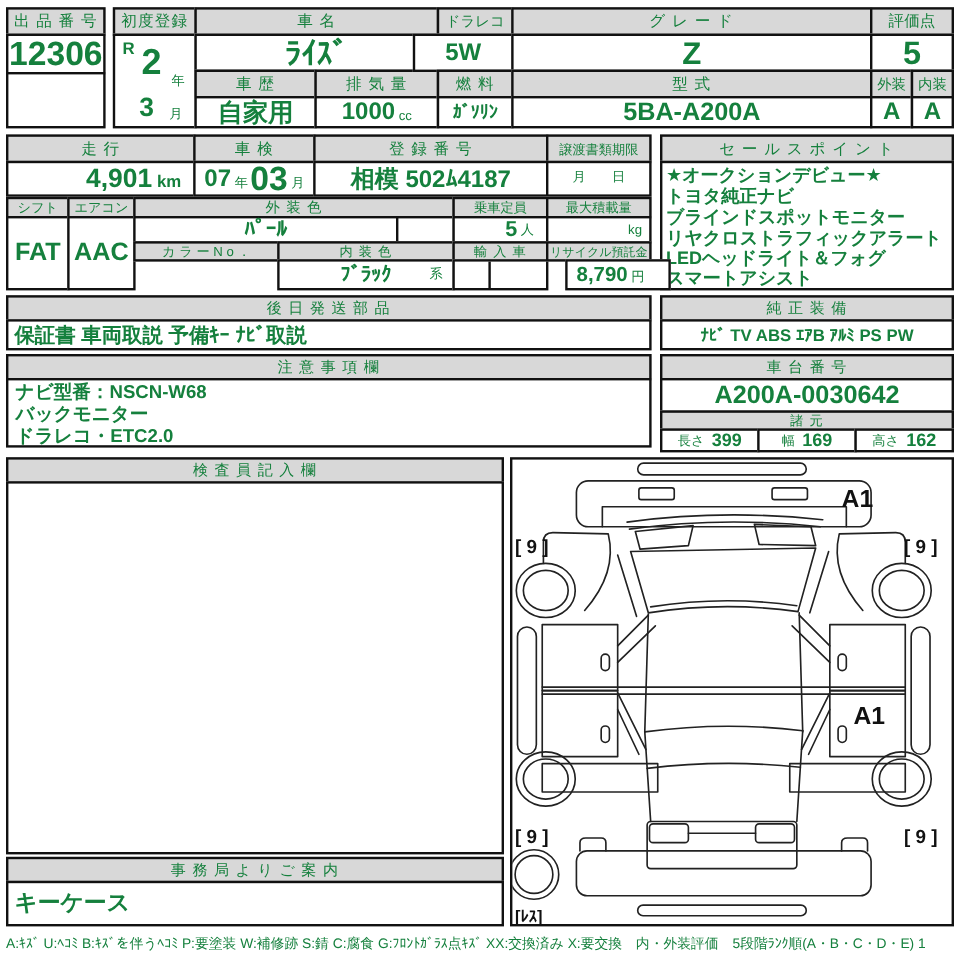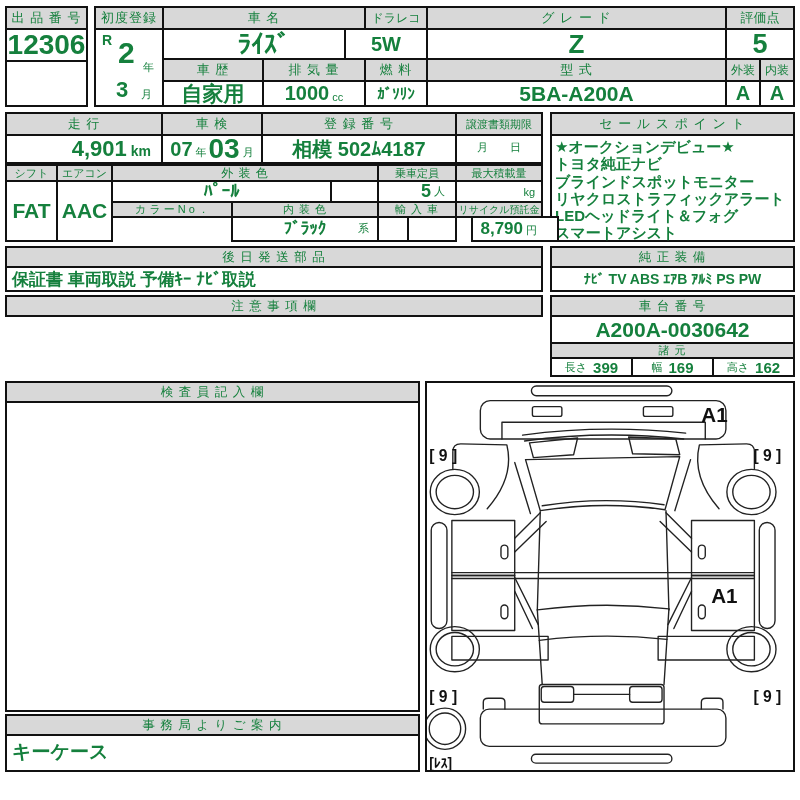--- a/index.html
+++ b/index.html
@@ -220,20 +220,25 @@
   <div class="c hd" style="left:550px;top:246px;width:245px;height:22px;font-size:12.5px">
       <span>純 正 装 備</span>
     </div>
   <div class="c b" style="left:550px;top:266px;width:245px;height:26px;font-size:14px">
       <span>ﾅﾋﾞ  TV  ABS  ｴｱB  ｱﾙﾐ  PS  PW</span>
     </div>
 
   <div class="c hd" style="left:5px;top:295px;width:538px;height:22px;font-size:12.5px">
       <span>注 意 事 項 欄</span>
     </div>
+  <div class="c lines" style="left:5px;top:315px;width:538px;height:58px;padding:2px 6px">
+    <div class="b" style="font-size:15.5px;line-height:18px">ナビ型番：NSCN-W68</div>
+    <div class="b" style="font-size:15.5px;line-height:18px">バックモニター</div>
+    <div class="b" style="font-size:15.5px;line-height:18px">ドラレコ・ETC2.0</div>
+  </div>
   <div class="c hd" style="left:550px;top:295px;width:245px;height:22px;font-size:12.5px">
       <span>車 台 番 号</span>
     </div>
   <div class="c b" style="left:550px;top:315px;width:245px;height:29px;font-size:21px">
       <span>A200A-0030642</span>
     </div>
   <div class="c hd" style="left:550px;top:342px;width:245px;height:17px;font-size:11px">
       <span>諸 元</span>
     </div>
   <div class="c" style="left:550px;top:357px;width:83px;height:20px">
@@ -340,14 +345,15 @@
       <text x="278" y="40" font-size="21">A1</text>
       <text x="288" y="224" font-size="21">A1</text>
       <text x="1" y="79" font-size="16">[ 9 ]</text>
       <text x="331" y="79" font-size="16">[ 9 ]</text>
       <text x="1" y="325" font-size="16">[ 9 ]</text>
       <text x="331" y="325" font-size="16">[ 9 ]</text>
       <text x="1" y="392" font-size="14">[ﾚｽ]</text>
     </svg>
   </div>
 
+  <div style="position:absolute;left:5px;top:779px;width:792px;font-size:11.5px;white-space:nowrap">A:ｷｽﾞ U:ﾍｺﾐ B:ｷｽﾞを伴うﾍｺﾐ P:要塗装 W:補修跡 S:錆 C:腐食 G:ﾌﾛﾝﾄｶﾞﾗｽ点ｷｽﾞ XX:交換済み X:要交換　内・外装評価　5段階ﾗﾝｸ順(A・B・C・D・E) 1</div>
 
 </div>
 
 </body></html>

